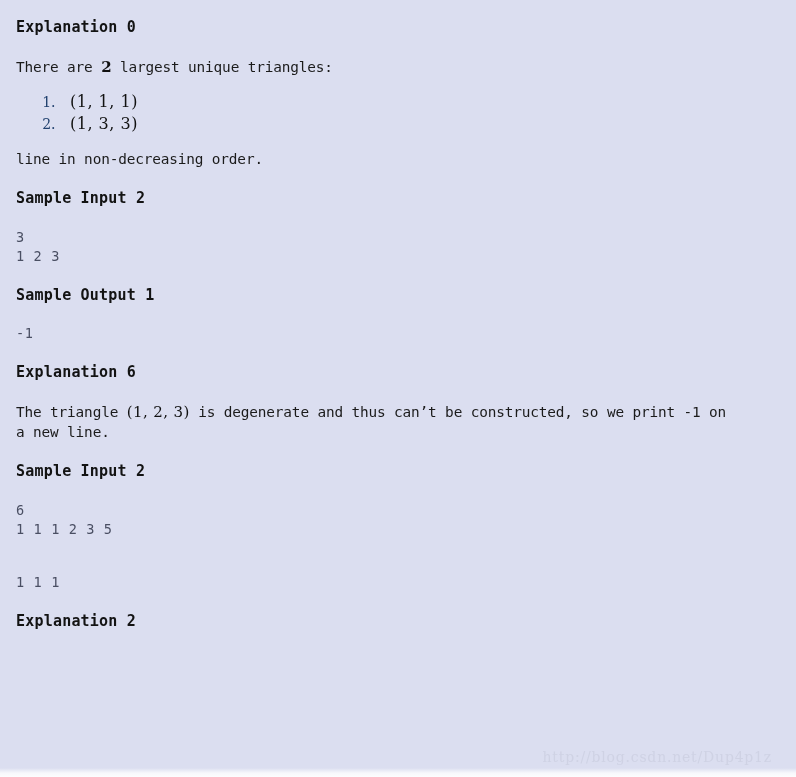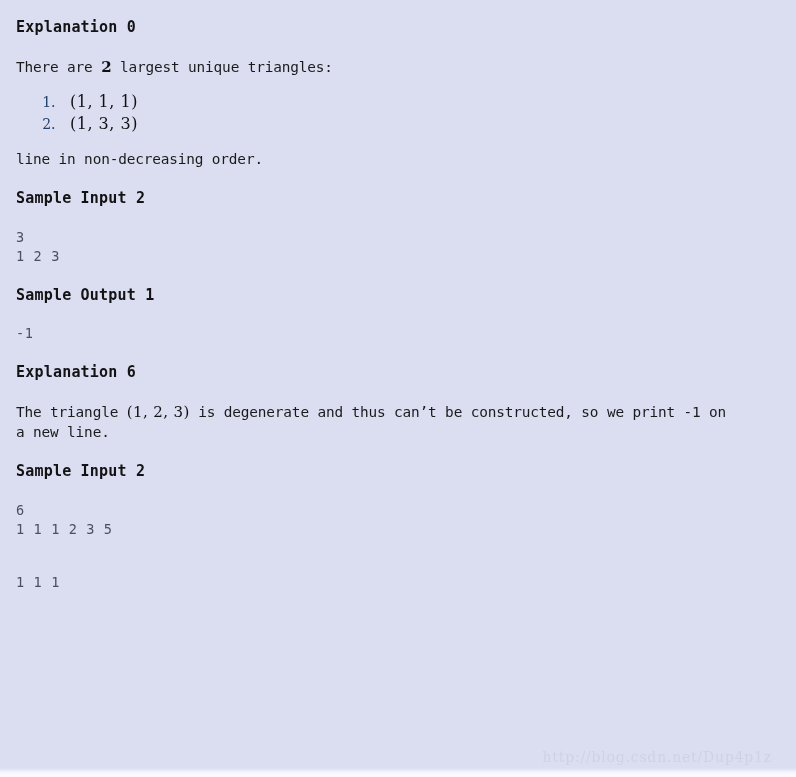--- a/index.html
+++ b/index.html
@@ -177,19 +177,20 @@
 
   <div class="spacer-md"></div>
 
 
   <div class="spacer-lg"></div>
 
   <pre class="code">1 1 1</pre>
 
   <div class="spacer-lg"></div>
 
+  <h3 class="heading">Explanation 2</h3>
 
   <div class="spacer-lg"></div>
 
 
   <div class="watermark">http://blog.csdn.net/Dup4p1z</div>
 
 </div>
 
 </body></html>

